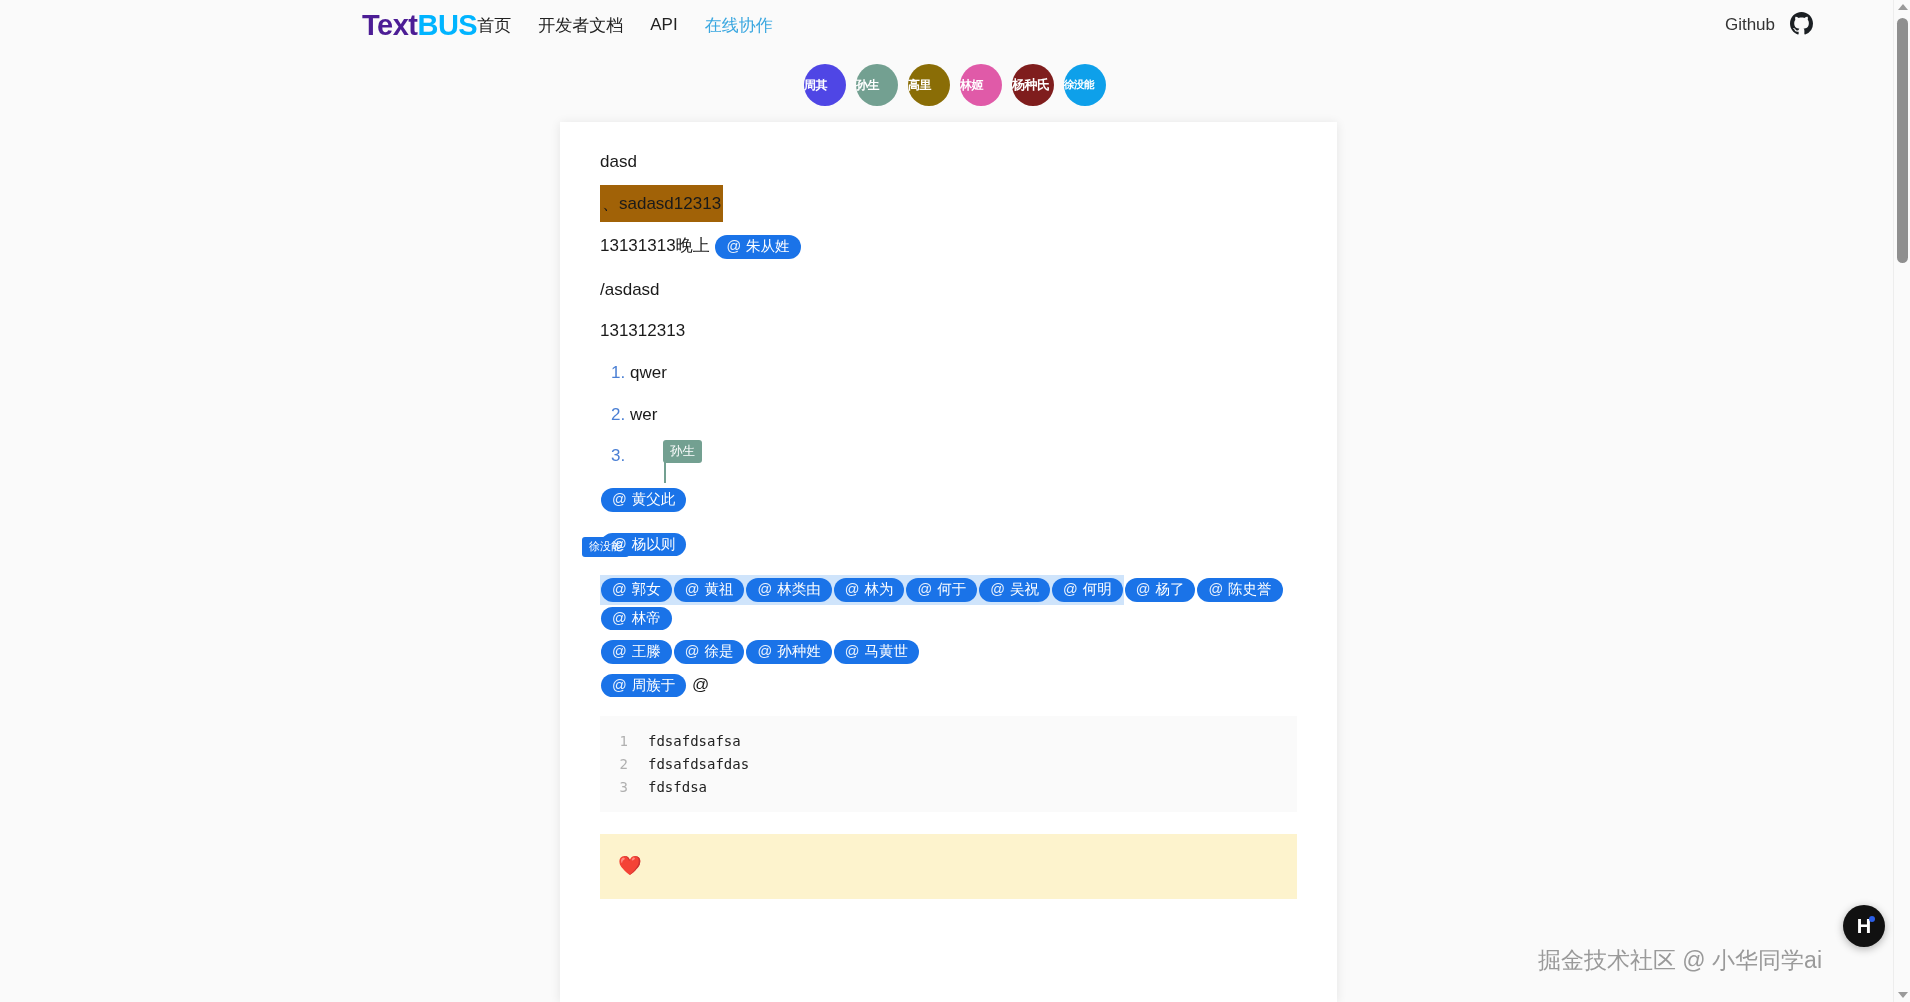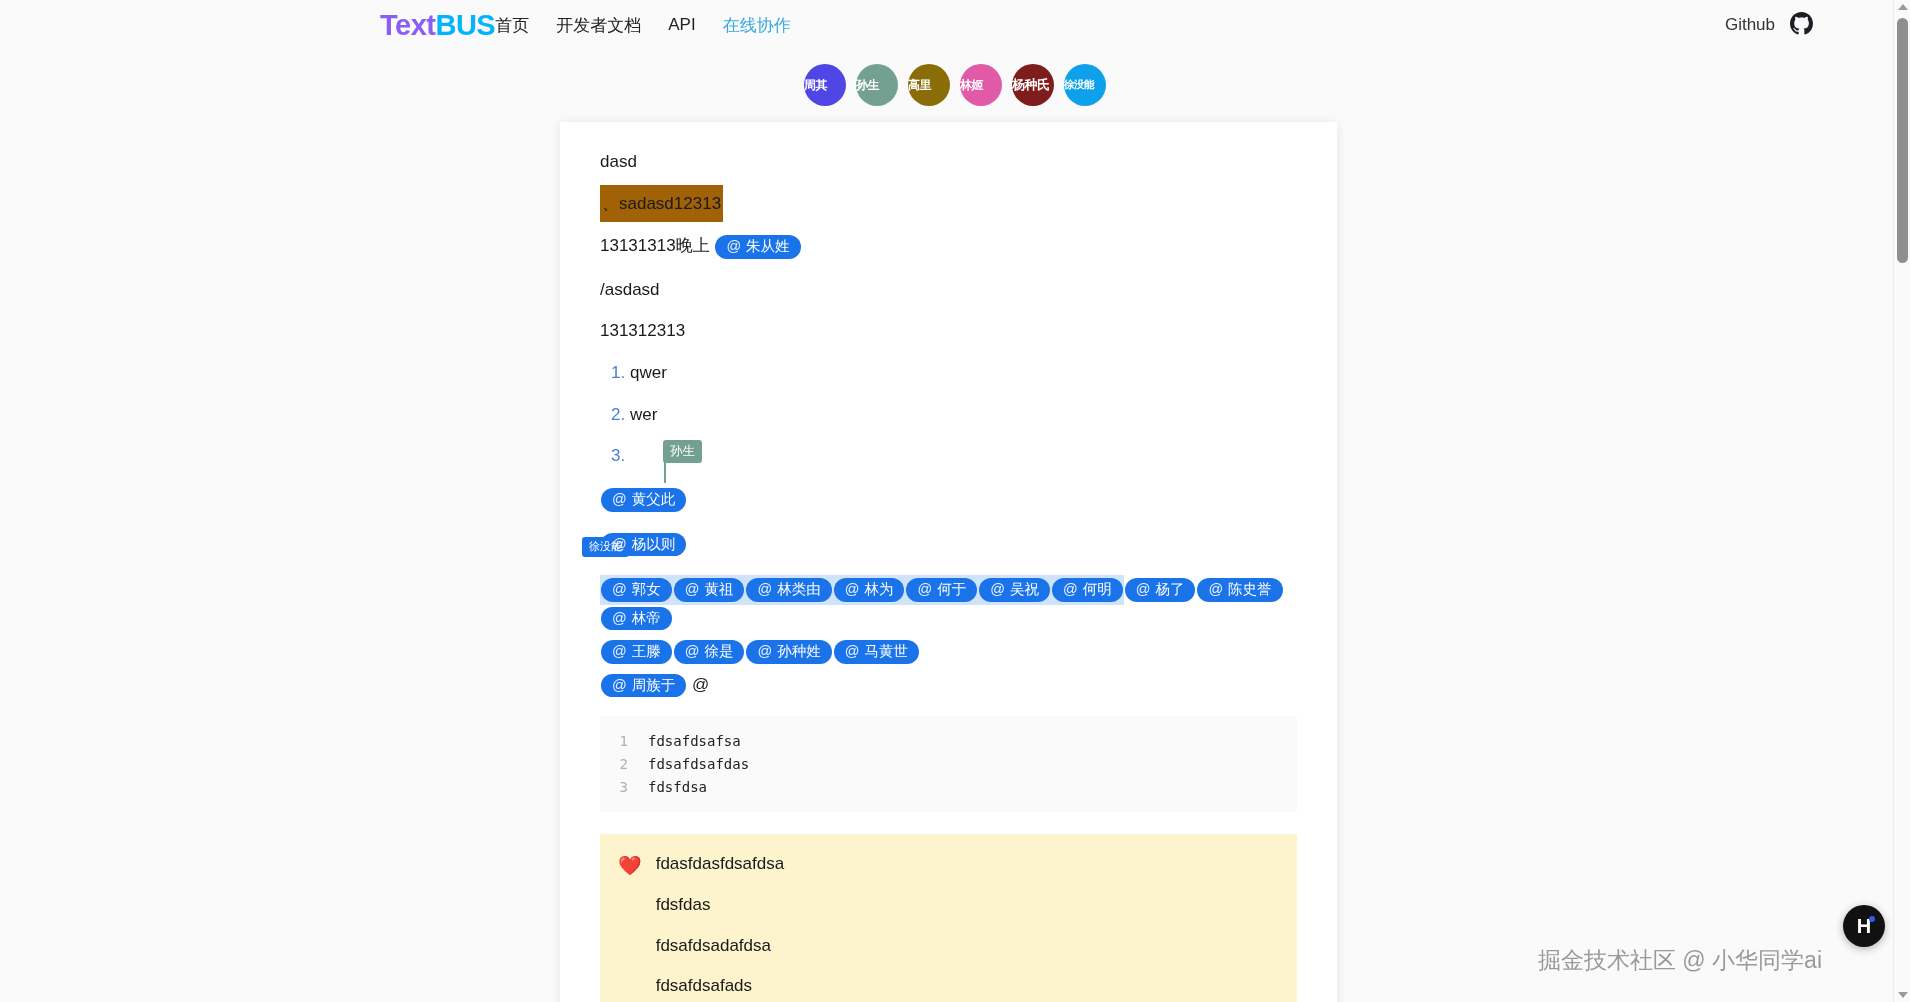--- a/index.html
+++ b/index.html
@@ -17,21 +17,21 @@
     height:50px; width:1895px;
     display:flex; align-items:center;
     padding:0 0 0 362px;
     background:#fafafa;
     position:relative;
   }
   .logo{
     font-size:29px; font-weight:bold; letter-spacing:-0.5px;
     display:flex; align-items:baseline;
   }
-  .logo .t1{ color:#8b5cf6;margin-left:18px; }
+  .logo .t1{ color:#4c1d95; }
   .logo .t2{ color:#00b4ff; }
   .nav-links{ display:flex; align-items:center; gap:27px; }
   .nav-link{ font-size:17px; color:#222; cursor:pointer; white-space:nowrap;}
   .nav-link.active{ color:#3aa7e0; }
   .github{
     position:absolute; right:82px; top:12px;
     display:flex; align-items:flex-end; gap:15px;
     font-size:17px; color:#333; cursor:pointer;
   }
   .gh-ico{ width:23px; height:23px; display:block; }
@@ -310,26 +310,20 @@
         <span>fdsafdsafdas</span>
       </div>
       <div class="codeline">
         <span class="lineno">3</span>
         <span>fdsfdsa</span>
       </div>
     </div>
 
     <div class="alertbox">
       <span class="heart">❤️</span>
-      <div class="lines">
-        <p>fdasfdasfdsafdsa</p>
-        <p>fdsfdas</p>
-        <p>fdsafdsadafdsa</p>
-        <p>fdsafdsafads</p>
-      </div>
     </div>
 
   </div>
 </div>
 
 <div class="watermark">掘金技术社区 @ 小华同学ai</div>
 
 <div class="fab">
   <span>H</span>
   <span class="dot"></span>

